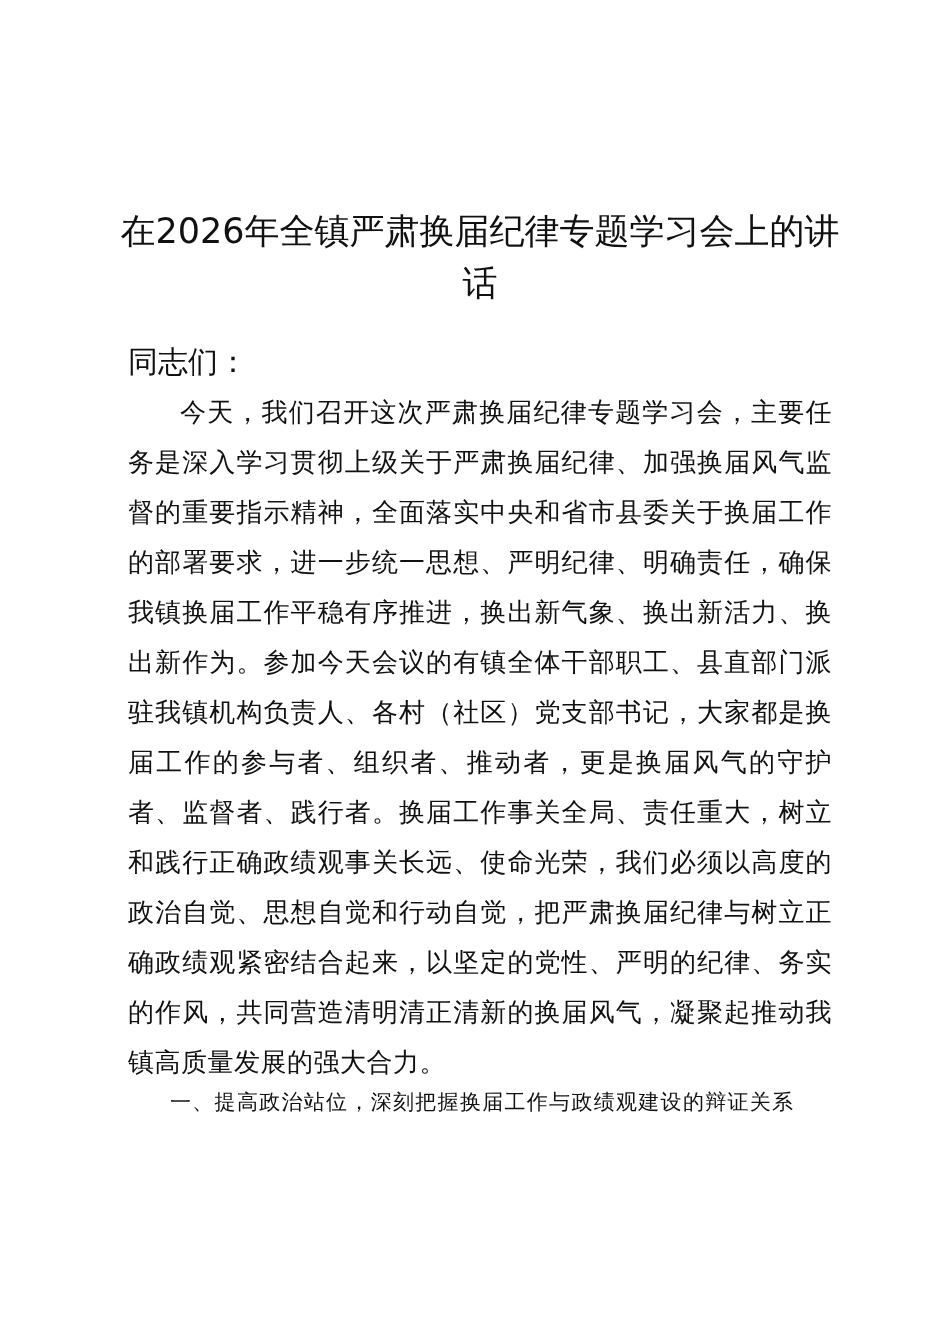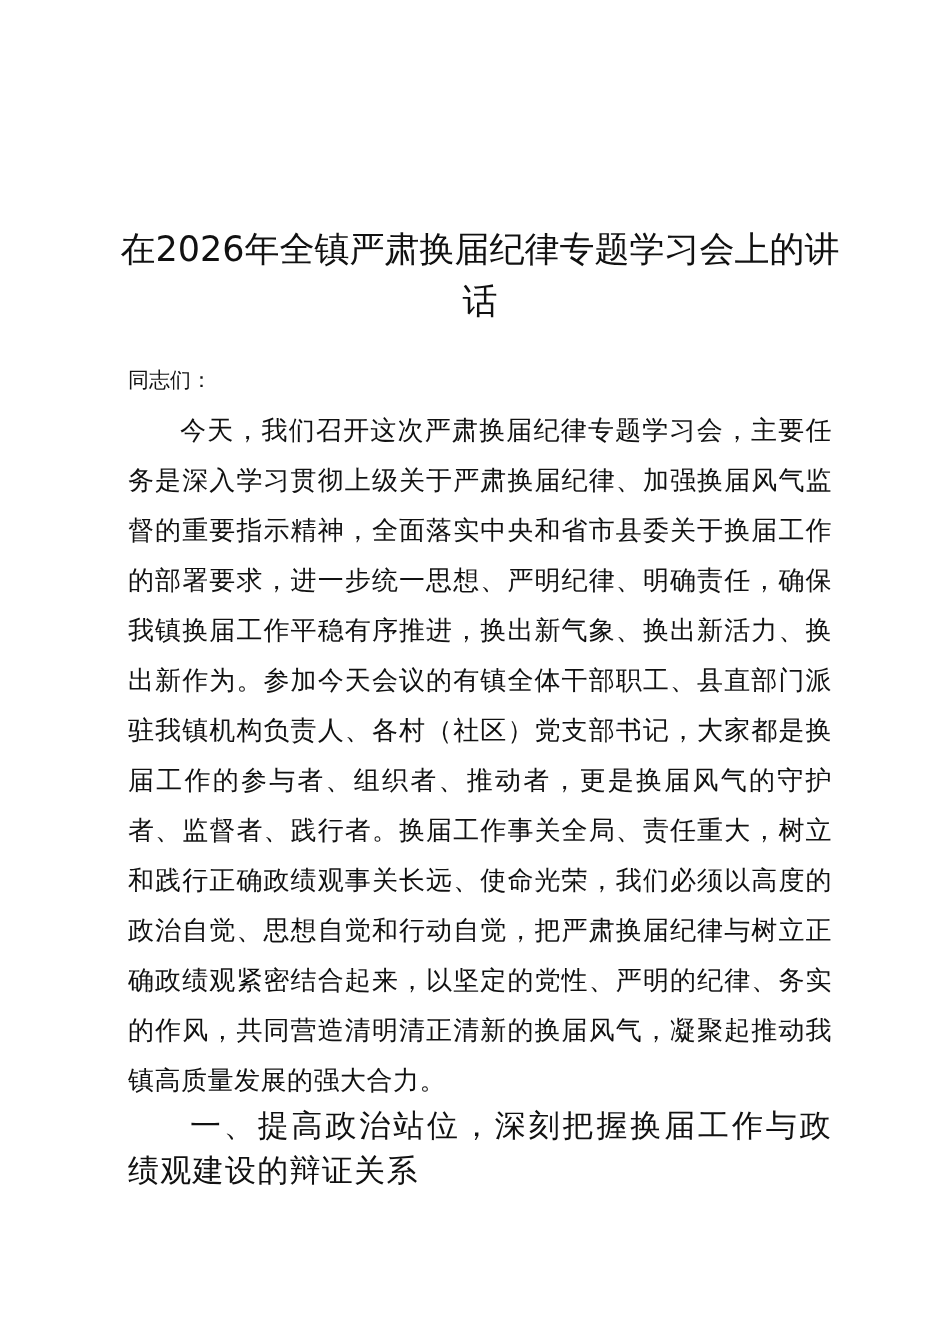--- a/index.html
+++ b/index.html
@@ -11,52 +11,52 @@
       width: 950px;
       height: 1344px;
       position: relative;
       overflow: hidden;
       font-family: "DejaVu Sans", "Liberation Sans", sans-serif;
       color: #111111;
     }
     .page {
       position: absolute;
       left: 128px;
-      top: 223px;
+      top: 205px;
       width: 704px;
     }
     .title {
       font-size: 35px;
       line-height: 52px;
       text-align: center;
       margin: 0 -12px;
       font-weight: normal;
       letter-spacing: 0px;
     }
     .salutation {
-      font-size: 21px;
+      font-size: 30px;
       line-height: 50px;
       margin-top: 28px;
     }
     .para {
       font-size: 26px;
       line-height: 50px;
       text-indent: 2em;
       text-align: justify;
       margin-top: 0px;
       letter-spacing: 0.5px;
     }
     .heading {
-      font-size: 31px;
-      line-height: 45px;
+      font-size: 21px;
+      line-height: 30px;
       text-indent: 2em;
       text-align: justify;
       letter-spacing: 1.3px;
       margin-top: 0px;
-      font-family: Liberation Mono, monospace;
+      font-family: Liberation Sans, sans-serif;
     }
   </style>
 </head>
 <body>
 
 <div class="page">
   <div class="title">在2026年全镇严肃换届纪律专题学习会上的讲话</div>
   <div class="salutation">同志们：</div>
   <div class="para">今天，我们召开这次严肃换届纪律专题学习会，主要任务是深入学习贯彻上级关于严肃换届纪律、加强换届风气监督的重要指示精神，全面落实中央和省市县委关于换届工作的部署要求，进一步统一思想、严明纪律、明确责任，确保我镇换届工作平稳有序推进，换出新气象、换出新活力、换出新作为。参加今天会议的有镇全体干部职工、县直部门派驻我镇机构负责人、各村（社区）党支部书记，大家都是换届工作的参与者、组织者、推动者，更是换届风气的守护者、监督者、践行者。换届工作事关全局、责任重大，树立和践行正确政绩观事关长远、使命光荣，我们必须以高度的政治自觉、思想自觉和行动自觉，把严肃换届纪律与树立正确政绩观紧密结合起来，以坚定的党性、严明的纪律、务实的作风，共同营造清明清正清新的换届风气，凝聚起推动我镇高质量发展的强大合力。</div>
   <div class="heading">一、提高政治站位，深刻把握换届工作与政绩观建设的辩证关系</div>

